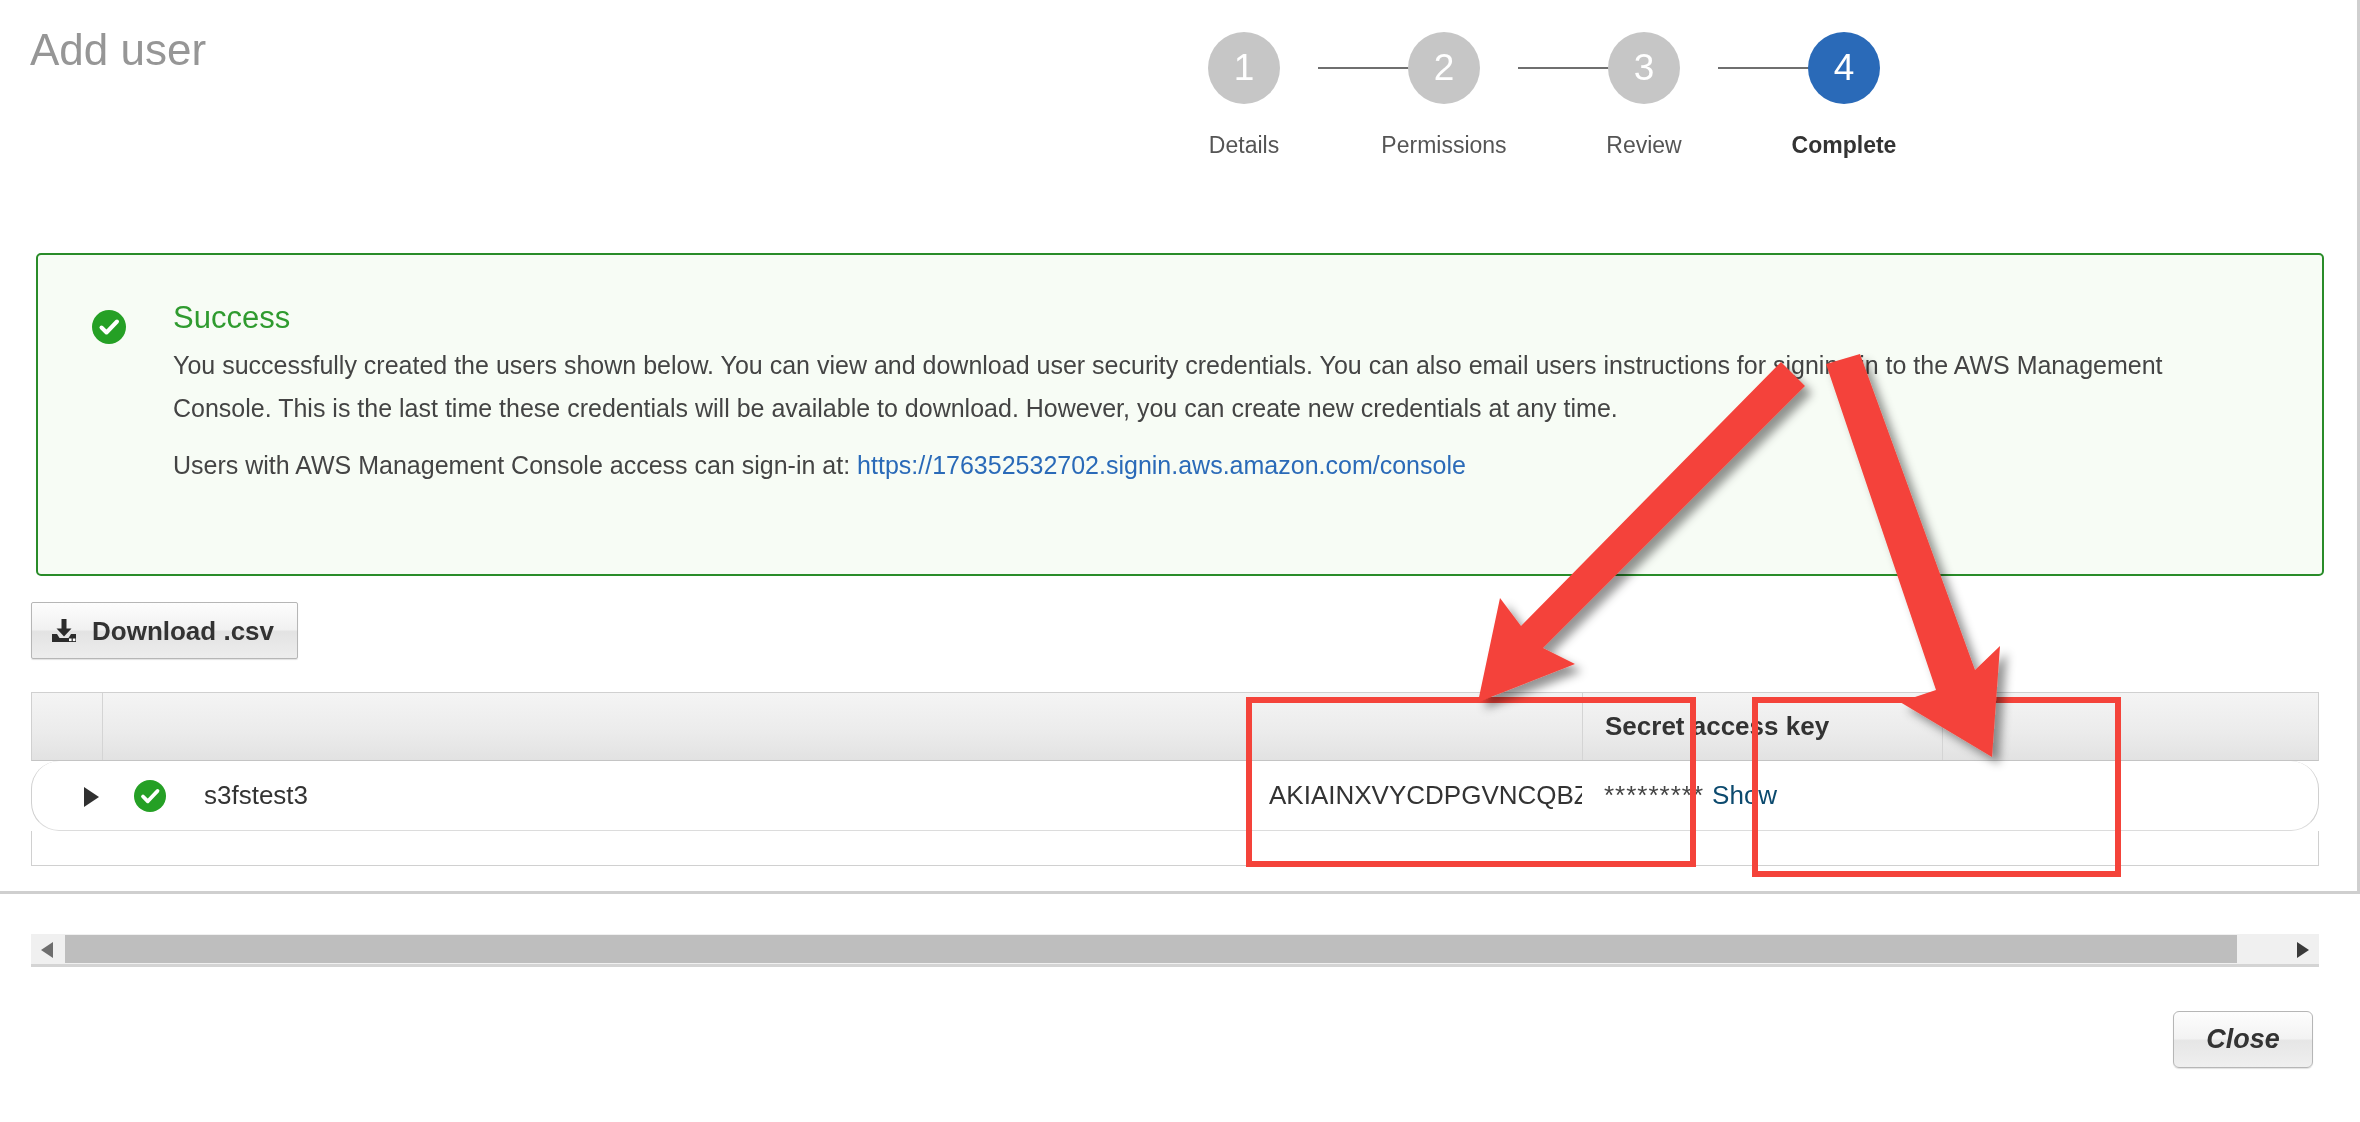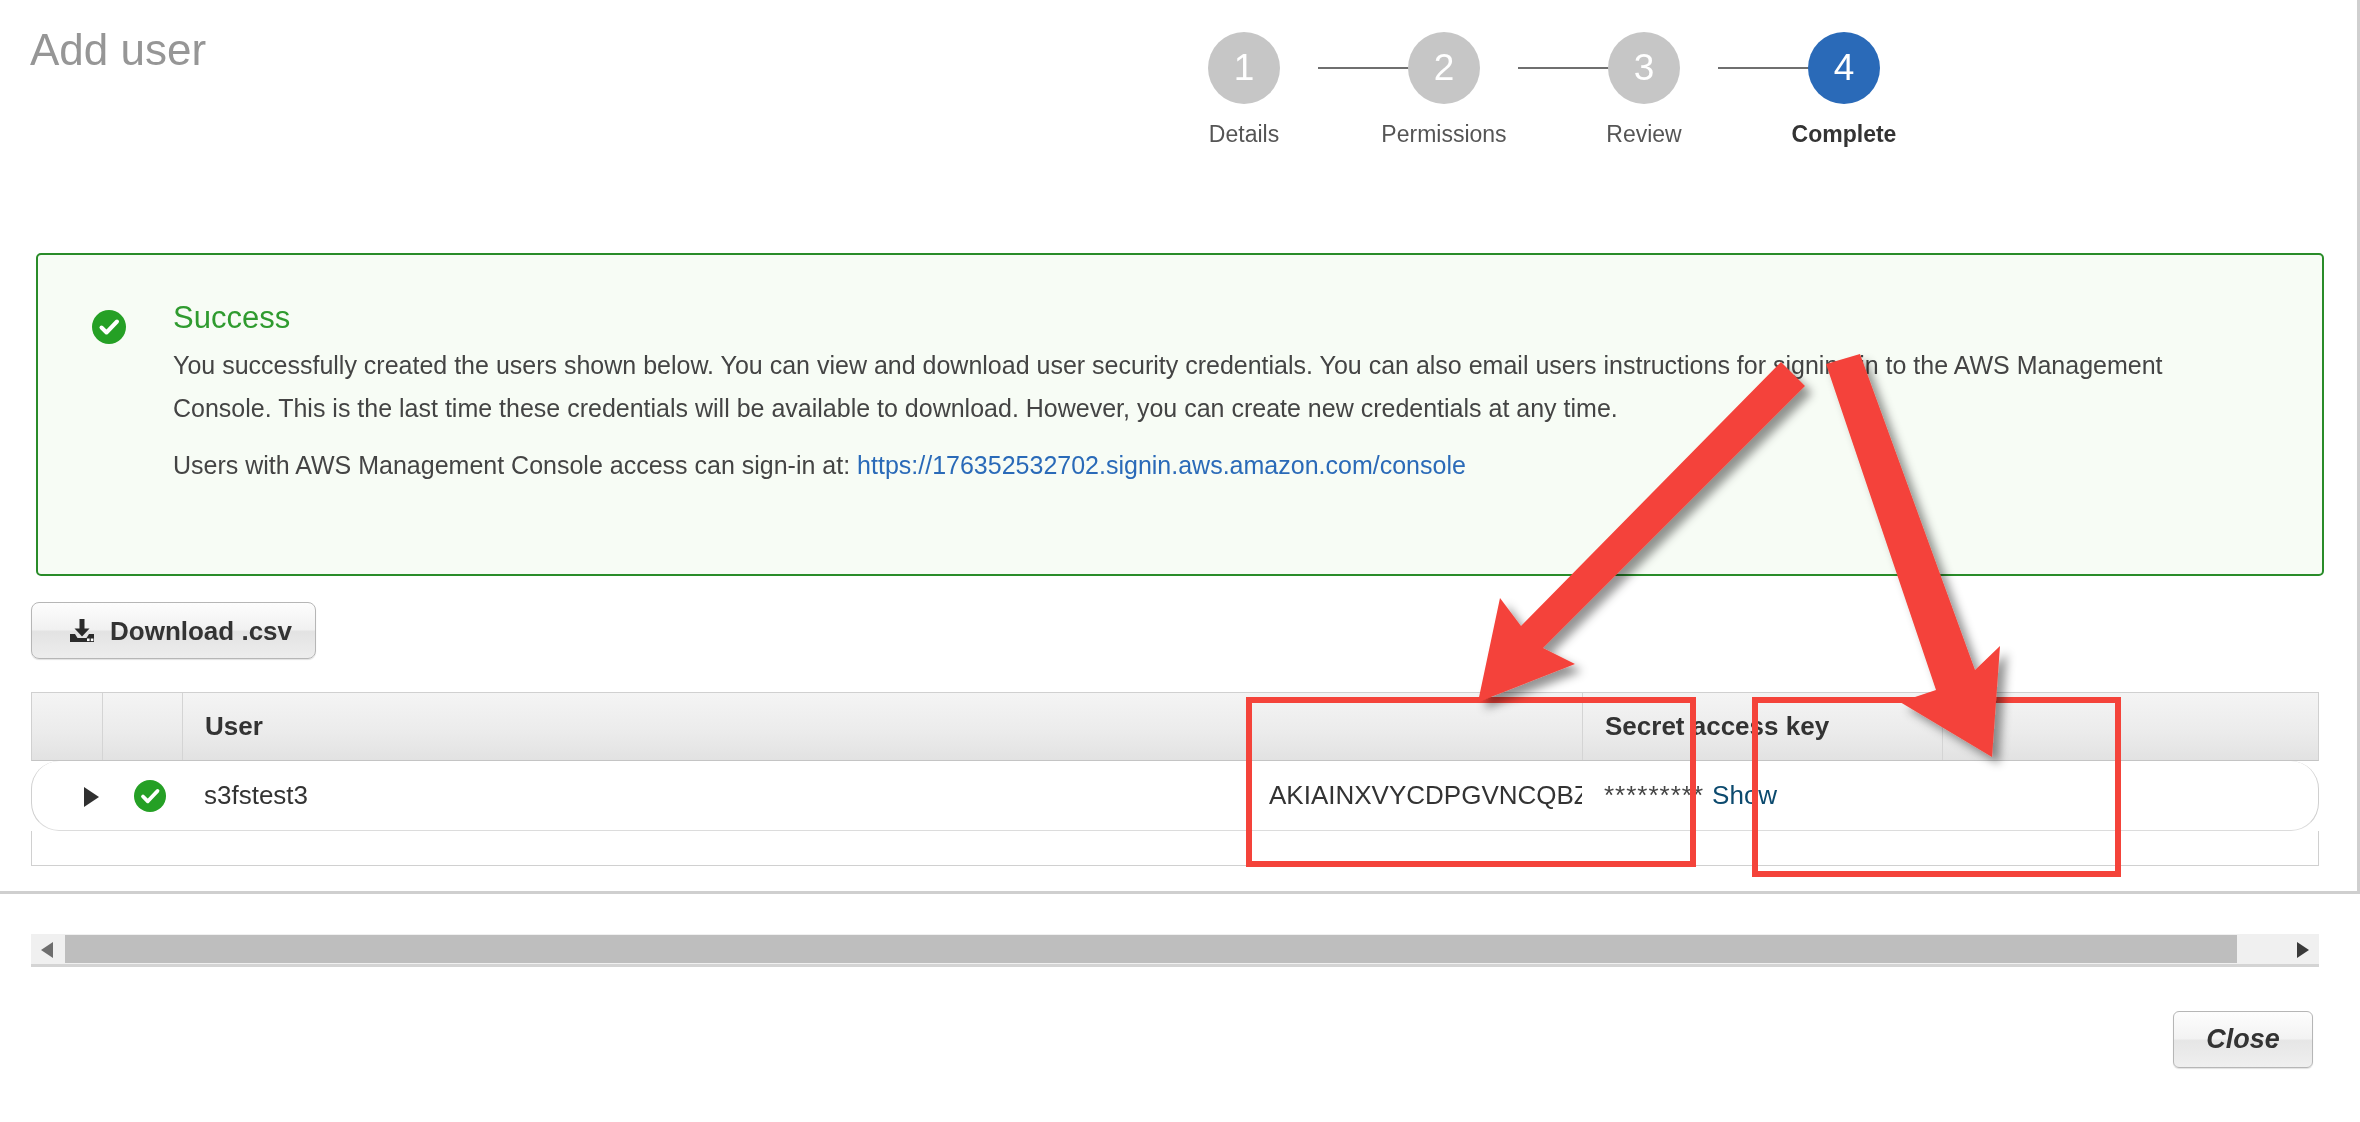--- a/index.html
+++ b/index.html
@@ -64,21 +64,21 @@
     color: #ffffff;
     font-size: 37px;
     line-height: 72px;
     font-weight: 400;
     text-align: center;
   }
   .step.active .step-circle {
     background: #2a6ab8;
   }
   .step-label {
-    margin-top: 17px;
+    margin-top: 28px;
     font-size: 23px;
     color: #555555;
     font-weight: 400;
     white-space: nowrap;
   }
   .step.active .step-label {
     font-weight: bold;
     color: #333333;
   }
   .step-line {
@@ -131,28 +131,28 @@
     text-decoration: none;
     cursor: pointer;
   }
 
   
   #download-btn {
     position: absolute;
     left: 31px;
     top: 602px;
     height: 57px;
-    padding: 0 23px 0 36px;
+    padding: 0 23px 0 18px;
     display: flex;
     align-items: center;
     gap: 14px;
     box-sizing: border-box;
     background: linear-gradient(to bottom, #fdfdfd 0%, #f1f1f1 48%, #e3e3e3 52%, #ededed 100%);
     border: 1px solid #b6b6b6;
-    border-radius: 8px;
+    border-radius: 2px;
     box-shadow: 0 1px 1px rgba(0,0,0,0.12);
     font-size: 26px;
     font-weight: bold;
     color: #333333;
     cursor: pointer;
     white-space: nowrap;
   }
   #download-btn-label { line-height: 1; }
 
   
@@ -394,21 +394,20 @@
       <rect x="22.8" y="21.5" width="2.6" height="2.6" fill="#ffffff"></rect>
     </svg>
     <span id="download-btn-label">Download .csv</span>
   </div>
 
   <div id="result-table">
 
     <div class="thead">
       <div class="th first" style="left:0px; width:70px;"></div>
       <div class="th" style="left:70px; width:80px;"></div>
-      <div class="th" style="left:150px; width:1065px;">User</div>
       <div class="th" style="left:1550px; width:360px;">Secret access key</div>
       <div class="th" style="left:1910px; width:378px;"></div>
     </div>
 
     <div class="trow">
       <div id="expander-arrow"></div>
 
       <svg id="row-status-check" viewBox="0 0 32 32">
         <circle cx="16" cy="16" r="16" fill="#25a025"></circle>
         <path d="M9 16.5 L13.8 21.3 L23.5 11" stroke="#ffffff" stroke-width="3.8" fill="none" stroke-linecap="round" stroke-linejoin="round"></path>

